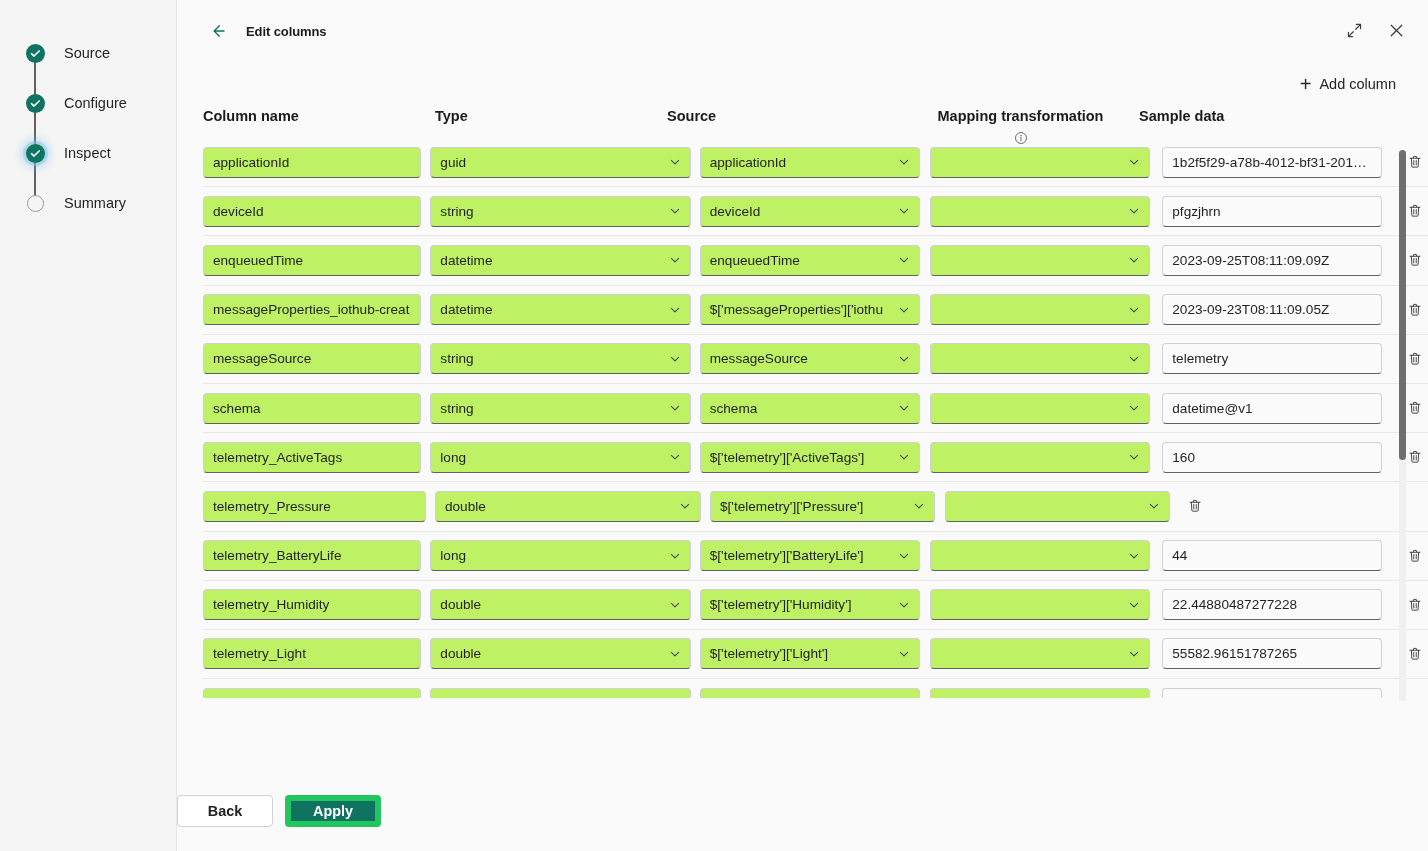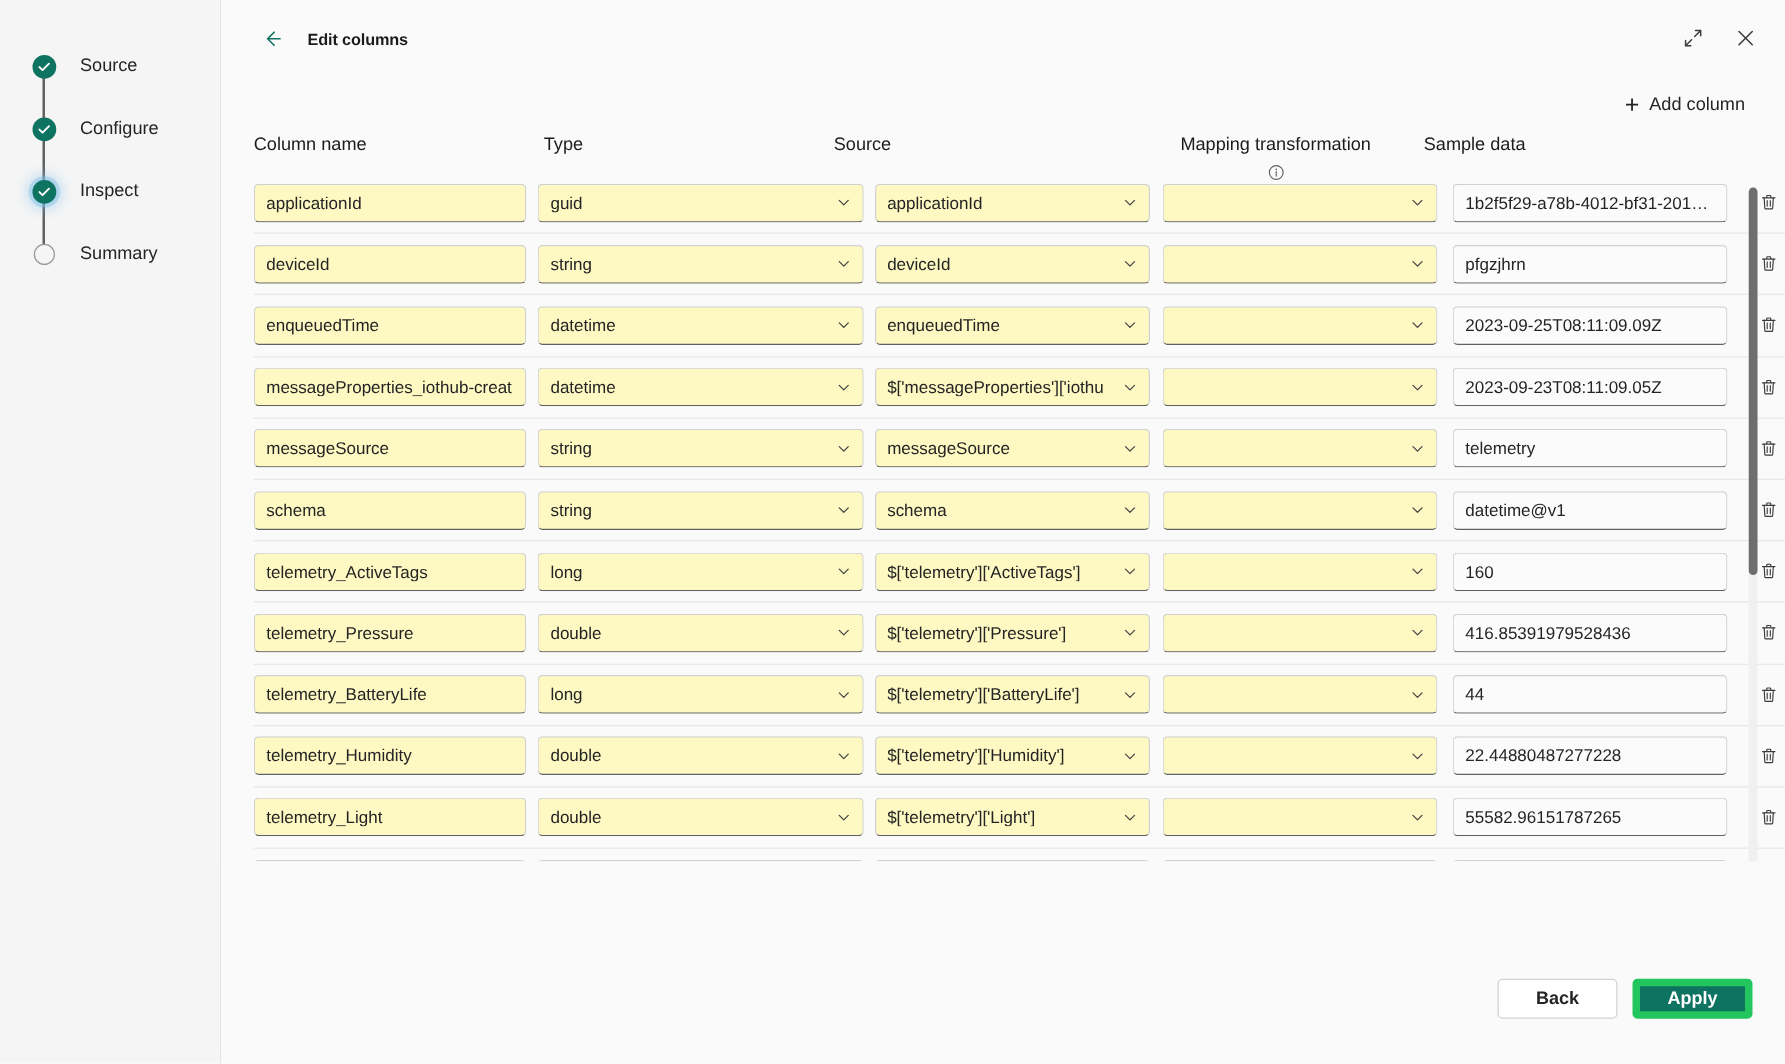--- a/index.html
+++ b/index.html
@@ -136,21 +136,21 @@
     height: 596px;
   }
   .grid-head {
     display: flex;
     height: 30px;
     align-items: flex-start;
     padding-left: 26px;
   }
   .hcell {
     font-size: 14.5px;
-    font-weight: normal;
+    font-weight: bold;
     color: #1b1b1b;
     display: flex; align-items: center; gap: 7px;
   }
   .c1 { width: 232px; }
   .c2 { width: 232px; }
   .c3 { width: 235px; }
   .c4 { width: 237px; flex-direction: column; }
   .c5 { width: 230px; }
 
   .rows-view {
@@ -163,21 +163,21 @@
     display: flex;
     align-items: center;
     height: 49.2px;
     border-bottom: 1px solid #e8e8e8;
     gap: 0;
   }
   .row:first-child { border-top: 0; }
 
   .fld {
     height: 31px;
-    background: #fef9c3;
+    background: #bef264;
     border: 1px solid #d1d1d1;
     border-bottom: 1px solid #616161;
     border-radius: 4px;
     display: flex;
     align-items: center;
     padding: 0 9px;
     font-size: 13.6px;
     color: #242424;
     overflow: hidden;
     white-space: nowrap;
@@ -225,26 +225,25 @@
     top: 0; left: 0;
     width: 7px;
     height: 310px;
     background: #6e6e6e;
     border-radius: 4px;
   }
 
   
   .footer {
     position: absolute;
-    left: 0; right: 0; bottom: 16px;
+    left: 0; right: 0; bottom: 4px;
     height: 146px;
     background: #fafafa;
     display: flex;
     align-items: flex-end;
-    justify-content: flex-end;
     padding: 0 26px 20px 0;
     gap: 12px;
   }
   .btn {
     height: 32px;
     min-width: 96px;
     border-radius: 4px;
     font-size: 14.4px;
     font-weight: bold;
     font-family: inherit;
@@ -672,23 +671,20 @@
               </span>
             </div>
           <div class="fld f-map">
               <span class="val"></span>
               <span class="chev">
                 <svg width="12" height="12" viewBox="0 0 12 12" fill="none">
                   <path d="M2.4 4.3L6 7.9l3.6-3.6" stroke="#4a4a4a" stroke-width="1.1" stroke-linecap="round" stroke-linejoin="round"></path>
                 </svg>
               </span>
             </div>
-          <div class="fld f-samp">
-              <span class="val">416.85391979528436</span>
-            </div>
           <div class="del-btn">
               <svg width="16" height="16" viewBox="0 0 18 18" fill="none">
                 <path d="M3.4 4.8h11.2M7.2 4.6V3.3c0-.35.3-.6.65-.6h2.3c.35 0 .65.25.65.6v1.3" stroke="#3b3b3b" stroke-width="1.05" stroke-linecap="round"></path>
                 <path d="M4.9 4.9l.55 9c.03.5.43.9.92.9h5.26c.5 0 .9-.4.92-.9l.55-9" stroke="#3b3b3b" stroke-width="1.05" stroke-linecap="round" stroke-linejoin="round"></path>
                 <path d="M7.6 7.3v5M10.4 7.3v5" stroke="#3b3b3b" stroke-width="1.02" stroke-linecap="round"></path>
               </svg>
             </div>
         </div>
 
         <div class="row">

